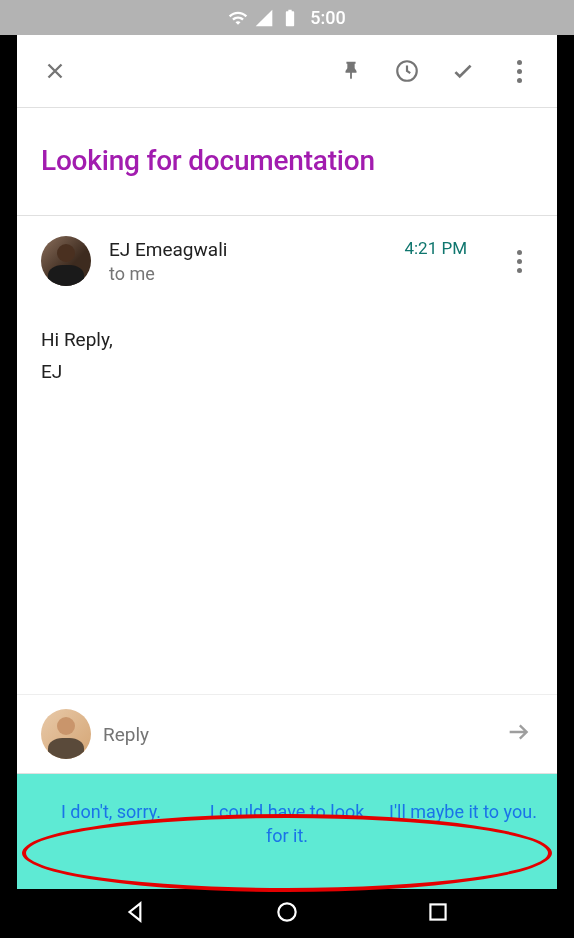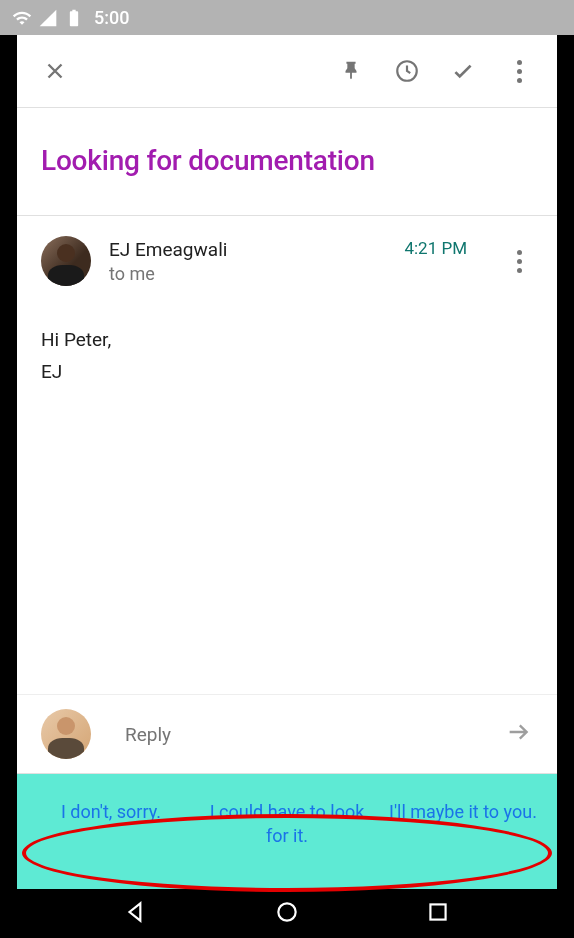--- a/index.html
+++ b/index.html
@@ -14,21 +14,21 @@
     .device-frame {
       width: 574px;
       height: 938px;
       position: relative;
     }
     .status-bar {
       height: 35px;
       background: #b3b3b3;
       display: flex;
       align-items: center;
-      justify-content: flex-start;
+      justify-content: center;
       padding: 0 12px;
       color: #fff;
       font-size: 18px;
       gap: 6px;
     }
     .status-bar .time { margin-left: 4px; font-weight: 500; }
     .status-bar svg { width: 20px; height: 20px; }
     .app-content {
       background: #fff;
       margin: 0 17px;
@@ -111,21 +111,21 @@
       line-height: 1.7;
       color: #212121;
       flex: 1;
     }
     .msg-body .greeting { margin-bottom: 0; }
     .msg-body .para { margin-bottom: 32px; }
     .reply-row {
       display: flex;
       align-items: center;
       padding: 14px 24px;
-      gap: 34px;
+      gap: 12px;
       border-top: 1px solid #eee;
     }
     .reply-label { font-size: 19px; color: #757575; flex: 1; }
     .reply-arrow svg { width: 28px; height: 28px; color: #9e9e9e; }
     .smart-replies {
       display: flex;
       background: #5eead4;
       padding: 18px 6px 34px 6px;
       border-top: 1px solid #e0e0e0;
     }
@@ -229,21 +229,21 @@
       <div class="icon-btn">
         <div class="dots">
             <span></span>
             <span></span>
             <span></span>
           </div>
       </div>
     </div>
 
     <div class="msg-body">
-      <div class="greeting">Hi Peter,</div>
+      <div class="greeting">Hi Reply,</div>
       <div>EJ</div>
     </div>
 
     <div class="reply-row">
       <div class="avatar av2"></div>
       <div class="reply-label">Reply</div>
       <div class="reply-arrow">
         <svg viewBox="0 0 24 24" fill="currentColor">
             <path d="M4 11h12l-4-4 1.4-1.4L20 12l-6.6 6.4L12 17l4-4H4z"></path>
           </svg>

